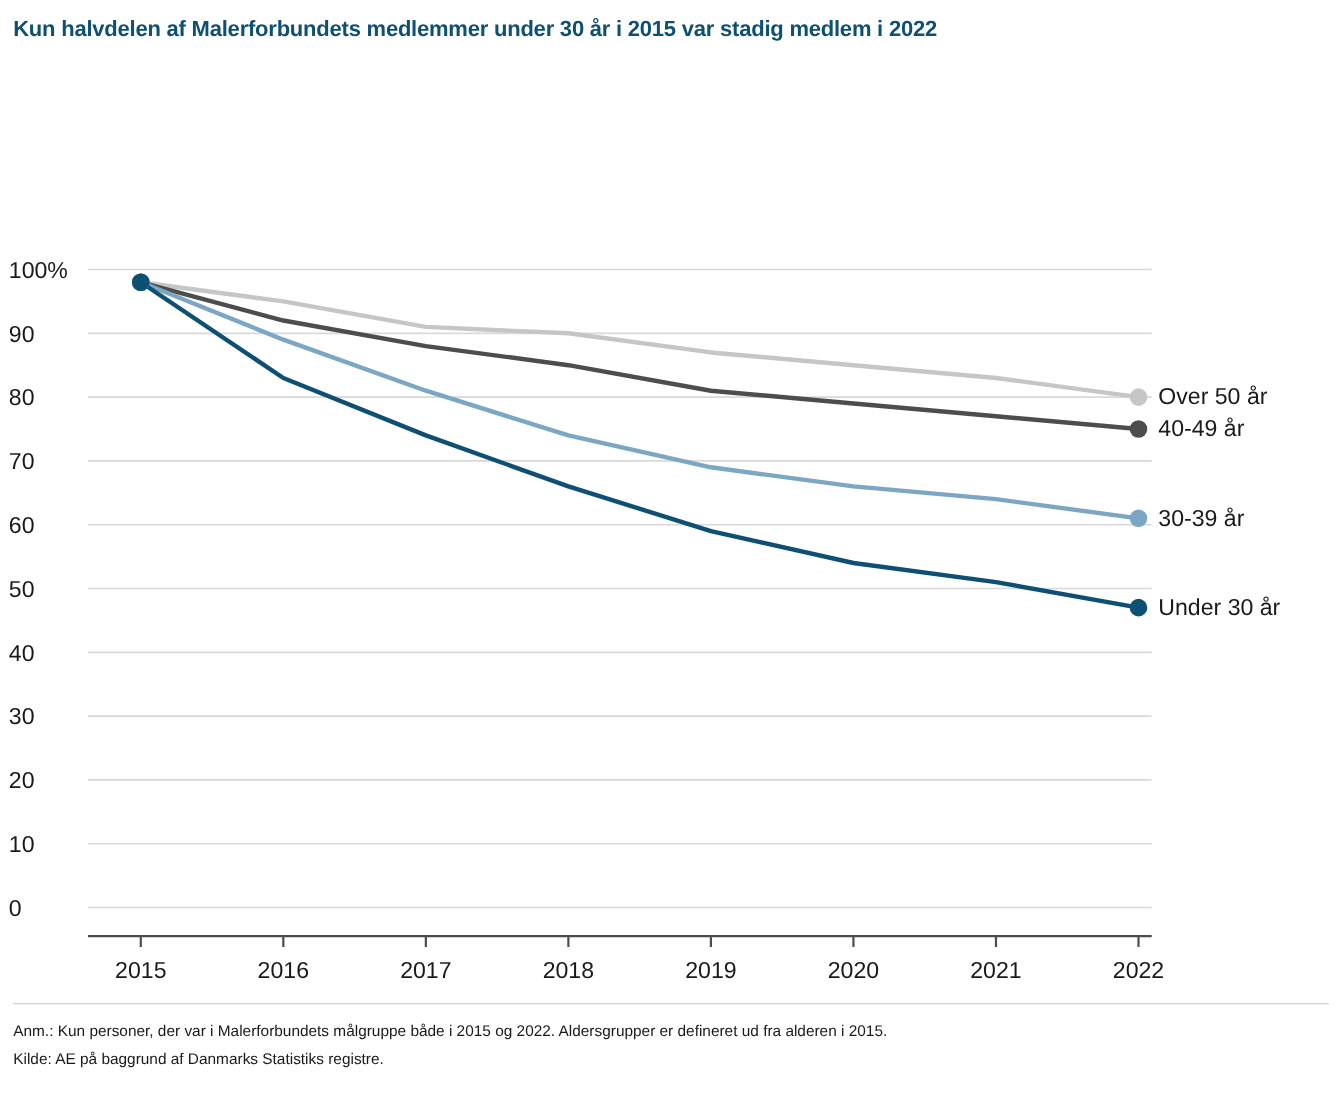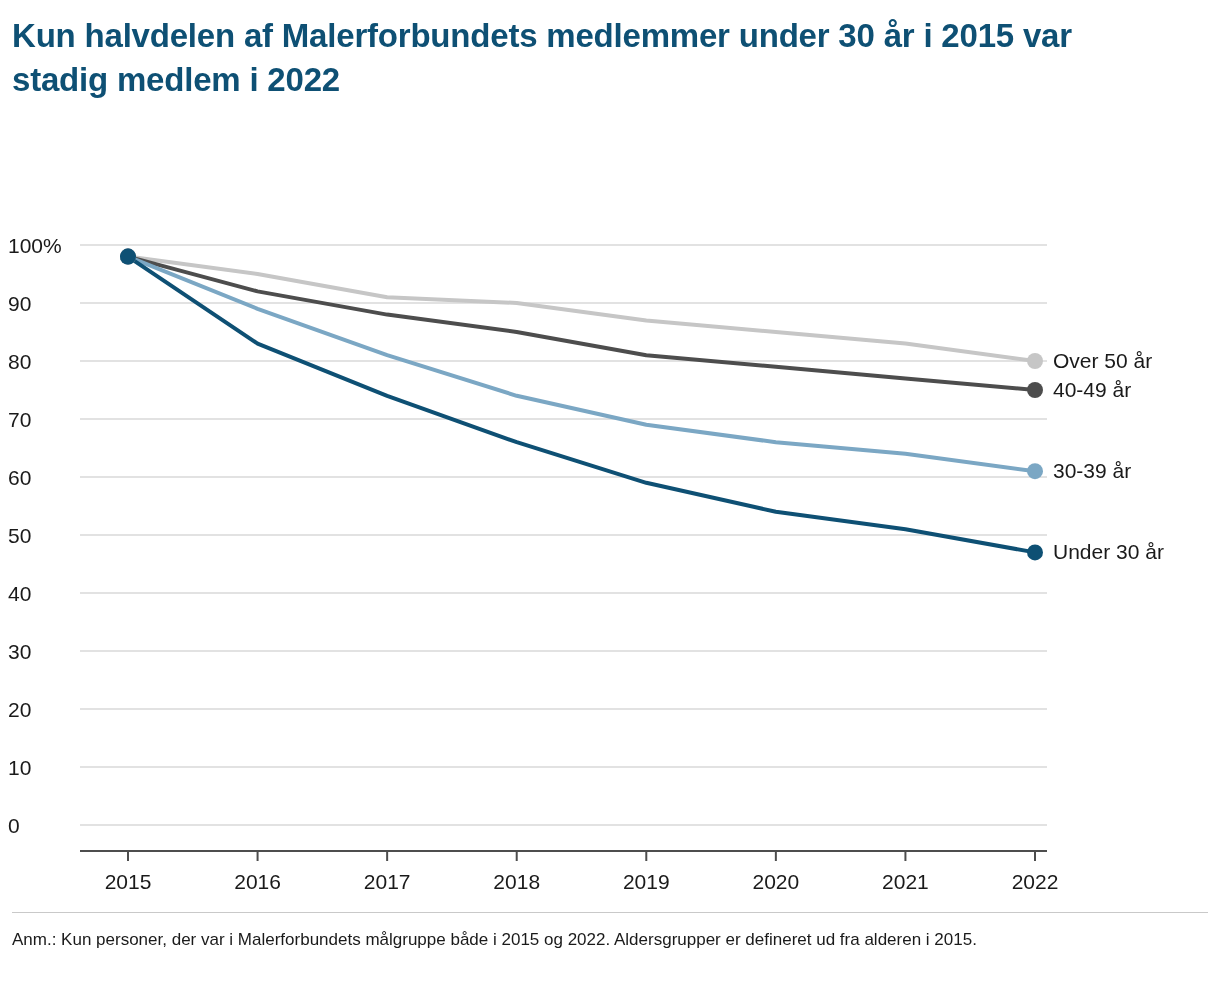--- a/index.html
+++ b/index.html
@@ -19,21 +19,21 @@
     width: 1220px;
     height: 1006px;
     box-sizing: border-box;
     padding: 0;
   }
   .title {
     position: absolute;
     left: 12px;
     top: 14px;
     width: 1120px;
-    font-size: 33px;
+    font-size: 20px;
     font-weight: bold;
     line-height: 1.32;
     color: #0e5074;
     letter-spacing: -0.2px;
   }
   .subtitle {
     position: absolute;
     left: 12px;
     top: 122px;
     width: 1110px;
@@ -66,21 +66,21 @@
     font-size: 21px;
     fill: #1a1a1a;
     font-family: "Liberation Sans", sans-serif;
     dominant-baseline: middle;
   }
   .footnotes {
     position: absolute;
     left: 12px;
     top: 925px;
     width: 1200px;
-    font-size: 17px;
+    font-size: 14px;
     line-height: 1.75;
     color: #1a1a1a;
   }
   .rule {
     position: absolute;
     left: 12px;
     top: 912px;
     width: 1196px;
     height: 1px;
     background: #c9c9c9;
@@ -149,15 +149,16 @@
         <text x="1053" y="267.2" class="serieslabel">30-39 år</text>
         <circle cx="128" cy="51.60000000000002" r="8" fill="#0e5074"></circle>
         <circle cx="1035" cy="347.40000000000003" r="8" fill="#0e5074"></circle>
         <text x="1053" y="348.40000000000003" class="serieslabel">Under 30 år</text>
       </svg>
   </div>
 
   <div class="rule"></div>
   <div class="footnotes">
     <div>Anm.: Kun personer, der var i Malerforbundets målgruppe både i 2015 og 2022. Aldersgrupper er defineret ud fra alderen i 2015.</div>
+    <div>Kilde: AE på baggrund af Danmarks Statistiks registre.</div>
   </div>
 
 </div>
 
 </body></html>

